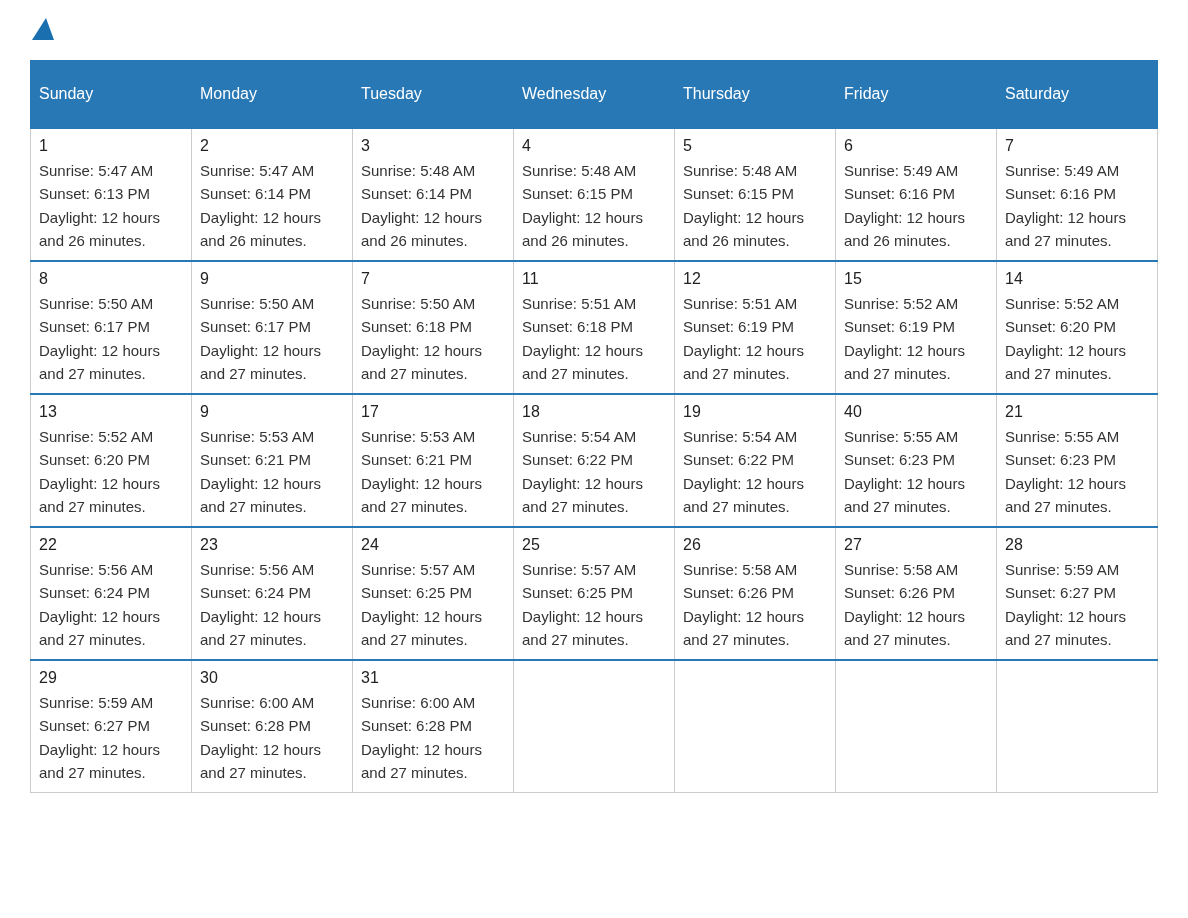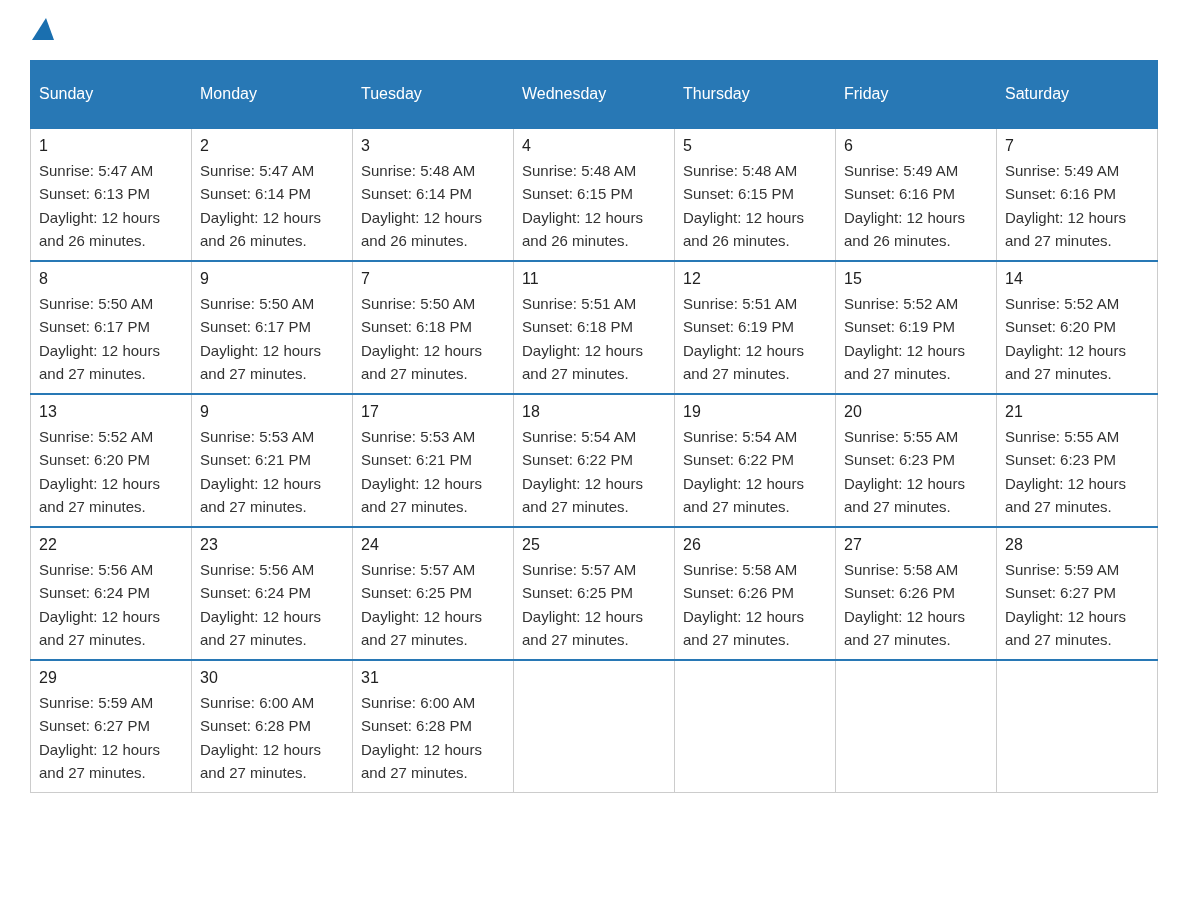--- a/index.html
+++ b/index.html
@@ -194,21 +194,21 @@
         </td>
         <td>
           <span class="day-number">18</span>
           <div class="day-info">Sunrise: 5:54 AM<br>Sunset: 6:22 PM<br>Daylight: 12 hours<br>and 27 minutes.</div>
         </td>
         <td>
           <span class="day-number">19</span>
           <div class="day-info">Sunrise: 5:54 AM<br>Sunset: 6:22 PM<br>Daylight: 12 hours<br>and 27 minutes.</div>
         </td>
         <td>
-          <span class="day-number">20</span>
+          <span class="day-number">40</span>
           <div class="day-info">Sunrise: 5:55 AM<br>Sunset: 6:23 PM<br>Daylight: 12 hours<br>and 27 minutes.</div>
         </td>
         <td>
           <span class="day-number">21</span>
           <div class="day-info">Sunrise: 5:55 AM<br>Sunset: 6:23 PM<br>Daylight: 12 hours<br>and 27 minutes.</div>
         </td>
       </tr>
       <tr>
         <td>
           <span class="day-number">22</span>

